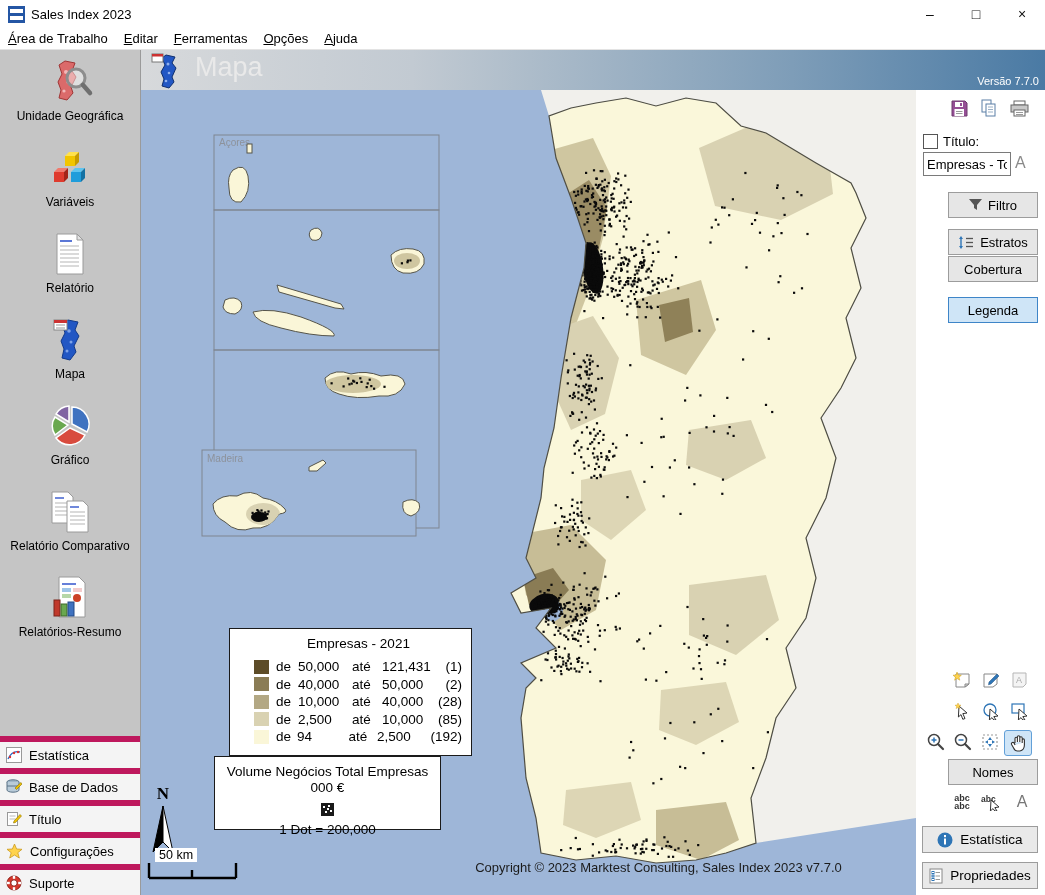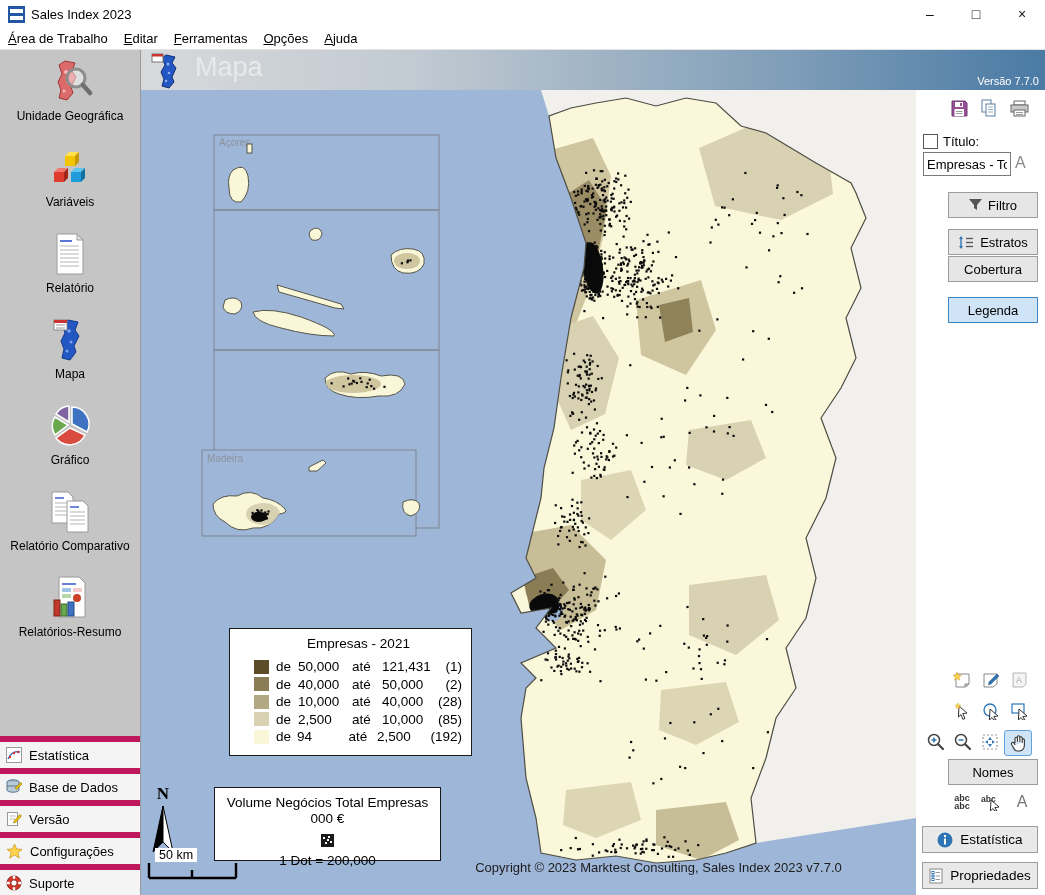--- a/index.html
+++ b/index.html
@@ -44,21 +44,21 @@
   .legendbox{background:#fff;border:1.5px solid #1a1a1a;font-size:13.5px;}
   .lg1{left:88px;top:538px;width:225px;height:126px;padding-left:16px;}
   .lg1 .lg-title{text-align:center;margin:7px 0 7px 0;}
   .lg-row{display:flex;align-items:center;height:17.5px;padding:0 9px 0 8px;}
   .lg-row .sw{width:15px;height:14px;margin-right:7px;flex:0 0 auto;}
   .lg-row .de{width:22px;}
   .lg-row .from{width:54px;}
   .lg-row .ate{width:30px;}
   .lg-row .to{width:56px;}
   .lg-row .cnt{flex:1;text-align:right;}
-  .lg2{left:73px;top:697px;width:225px;height:72px;text-align:center;}
+  .lg2{left:73px;top:666px;width:225px;height:72px;text-align:center;}
   .lg2 .l1{margin-top:7px;}
   .lg2 .l2{margin-top:1px;}
   .lg2 .dotrow{margin-top:8px;display:flex;align-items:center;justify-content:center;gap:6px;flex-direction:column;}
   .north{position:absolute;left:8px;top:694px;width:28px;text-align:center;}
   .north .nl{font-family:"Liberation Serif",serif;font-weight:bold;font-size:17px;display:block;}
   .scalewrap{position:absolute;left:4px;top:758px;width:100px;height:36px;}
   .scalelabel{position:absolute;left:10px;top:0px;background:#fff;padding:0 4px;font-size:12.5px;}
   .copyright{position:absolute;left:265px;top:770px;width:505px;text-align:center;font-size:13px;color:#1c1c1c;}
   
   .panel{flex:1 1 auto;position:relative;background:#fff;font-size:13px;}
@@ -224,21 +224,21 @@
         </svg>
         <span>Base de Dados</span>
       </div>
       <div class="sb-bar">
         <svg width="16" height="16" viewBox="0 0 16 16">
           <rect x="1.5" y="1.5" width="10" height="13" fill="#fff" stroke="#999"></rect>
           <line x1="3.5" y1="5" x2="9.5" y2="5" stroke="#bbb"></line>
             <line x1="3.5" y1="8" x2="9.5" y2="8" stroke="#bbb"></line>
           <polygon points="8,10 14,3.5 15.5,5 9.5,11.5 7.5,12" fill="#f2c500" stroke="#8a6d00" stroke-width="0.6"></polygon>
         </svg>
-        <span>Versão</span>
+        <span>Título</span>
       </div>
       <div class="sb-bar">
         <svg width="17" height="16" viewBox="0 0 17 16">
           <polygon points="8.5,1 10.6,6 16,6.3 11.8,9.7 13.3,15 8.5,12 3.7,15 5.2,9.7 1,6.3 6.4,6" fill="#ffd34d" stroke="#cc9a1e" stroke-width="0.8"></polygon>
         </svg>
         <span>Configurações</span>
       </div>
       <div class="sb-bar">
         <svg width="16" height="16" viewBox="0 0 16 16">
           <circle cx="8" cy="8" r="7" fill="#d8362a" stroke="#8c1f17"></circle>

